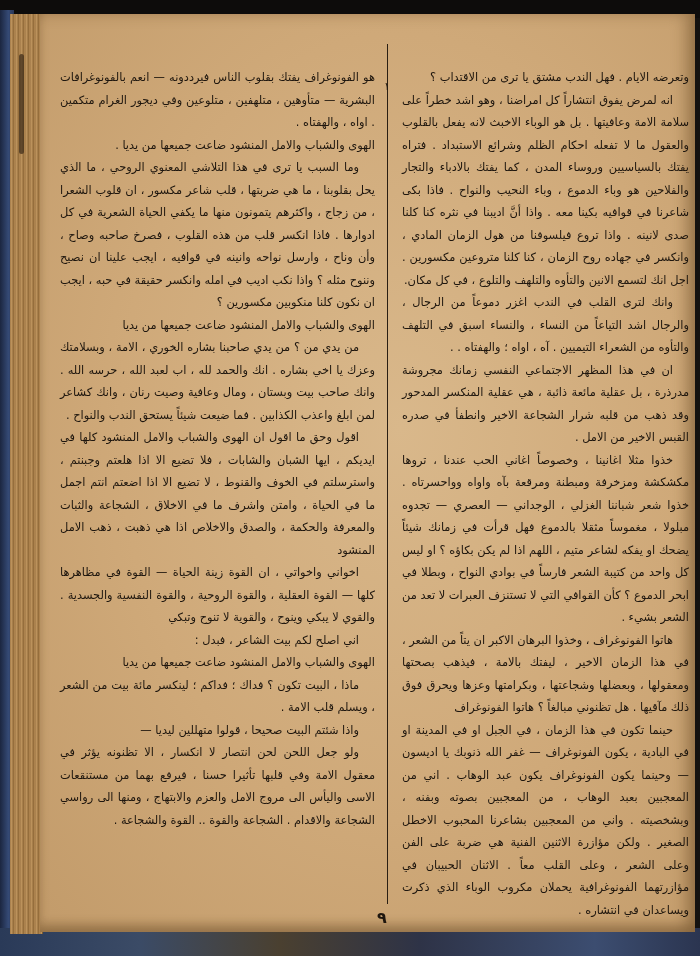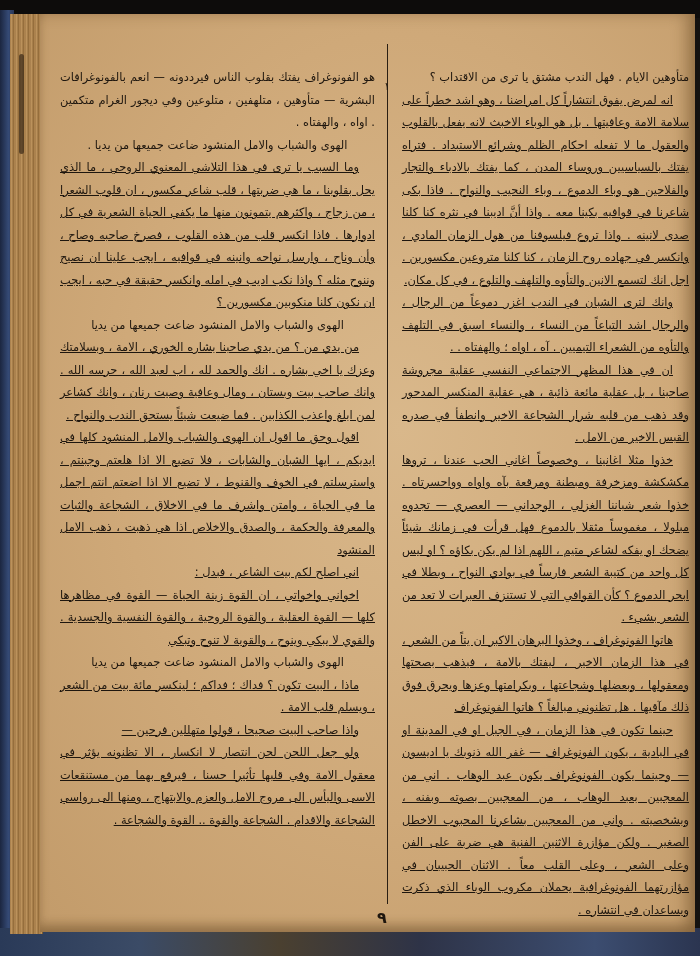--- a/index.html
+++ b/index.html
@@ -38,22 +38,22 @@
   .col {
     position: absolute; top: 52px;
     direction: rtl; text-align: justify;
     font-family: "DejaVu Sans", sans-serif;
     font-size: 11.4px; line-height: 22.5px;
     color: #1e160e;
   }
   .col-right { left: 362px; width: 287px; }
   .col-left  { left: 20px;  width: 315px; }
   .col p { margin: 0; }
-  .col p.indent { text-indent: 16px; text-decoration: underline; }
-  .col p.verse { text-align: center; }
+  .col p.indent { text-indent: 16px; }
+  .col p.verse { text-align: right; }
   .divider {
     position: absolute; left: 347px; top: 30px; width: 1px; height: 860px;
     background: #2a1e12;
   }
   .page-number {
     position: absolute; left: 337px; top: 894px;
     font-size: 16px; font-weight: bold; color: #1e160e;
   }
   .column-mark {
     position: absolute; left: 344px; top: 66px;
@@ -66,43 +66,43 @@
 <div class="cover-top"></div>
 <div class="cover-left"></div>
 <div class="cover-bottom"></div>
 <div class="page-edges">
   <div class="stain"></div>
 </div>
 
 <div class="page">
 
   <div class="col col-right">
-    <p class="">متأوهين الايام . فهل الندب مشتق يا ترى من الاقتداب ؟</p>
+    <p class="">وتعرضه الايام . فهل الندب مشتق يا ترى من الاقتداب ؟</p>
     <p class="indent">انه لمرض يفوق انتشاراً كل امراضنا ، وهو اشد خطراً على سلامة الامة وعافيتها . بل هو الوباء الاخبث لانه يفعل بالقلوب والعقول ما لا تفعله احكام الظلم وشرائع الاستبداد . فتراه يفتك بالسياسيين وروساء المدن ، كما يفتك بالادباء والتجار والفلاحين هو وباء الدموع ، وباء النحيب والنواح . فاذا بكى شاعرنا في قوافيه بكينا معه . واذا أنَّ اديبنا في نثره كنا كلنا صدى لانينه . واذا تروع فيلسوفنا من هول الزمان المادي ، وانكسر في جهاده روح الزمان ، كنا كلنا متروعين مكسورين . اجل انك لتسمع الانين والتأوه والتلهف والتلوع ، في كل مكان.</p>
-    <p class="indent">وانك لترى الشبان في الندب اغزر دموعاً من الرجال ، والرجال اشد التياعاً من النساء ، والنساء اسبق في التلهف والتأوه من الشعراء التيميين . آه ، اواه ؛ والهفتاه . .</p>
-    <p class="indent">ان في هذا المظهر الاجتماعي النفسي عقلية مجروشة صاحبنا ، بل عقلية مائعة ذائبة ، هي عقلية المنكسر المدحور وقد ذهب من قلبه شرار الشجاعة الاخير وانطفأ في صدره القبس الاخير من الامل .</p>
+    <p class="indent">وانك لترى القلب في الندب اغزر دموعاً من الرجال ، والرجال اشد التياعاً من النساء ، والنساء اسبق في التلهف والتأوه من الشعراء التيميين . آه ، اواه ؛ والهفتاه . .</p>
+    <p class="indent">ان في هذا المظهر الاجتماعي النفسي زمانك مجروشة مدرذرة ، بل عقلية مائعة ذائبة ، هي عقلية المنكسر المدحور وقد ذهب من قلبه شرار الشجاعة الاخير وانطفأ في صدره القبس الاخير من الامل .</p>
     <p class="indent">خذوا مثلا اغانينا ، وخصوصاً اغاني الحب عندنا ، تروها مكشكشة ومزخرفة ومبطنة ومرقعة بآه واواه وواحسرتاه . خذوا شعر شباننا الغزلي ، الوجداني — العصري — تجدوه مبلولا ، مغموساً مثقلا بالدموع فهل قرأت في زمانك شيئاً يضحك او يفكه لشاعر متيم ، اللهم اذا لم يكن بكاؤه ؟ او ليس كل واحد من كتيبة الشعر فارساً في بوادي النواح ، وبطلا في ابحر الدموع ؟ كأن القوافي التي لا تستنزف العبرات لا تعد من الشعر بشيء .</p>
     <p class="indent">هاتوا الفونوغراف ، وخذوا البرهان الاكبر ان يتاً من الشعر ، في هذا الزمان الاخير ، ليفتك بالامة ، فيذهب بصحتها ومعقولها ، وبعضلها وشجاعتها ، وبكرامتها وعزها ويحرق فوق ذلك مآقيها . هل تظنوني مبالغاً ؟ هاتوا الفونوغراف</p>
     <p class="indent">حينما تكون في هذا الزمان ، في الجبل او في المدينة او في البادية ، يكون الفونوغراف — غفر الله ذنوبك يا اديسون — وحينما يكون الفونوغراف يكون عبد الوهاب . اني من المعجبين بعبد الوهاب ، من المعجبين بصوته وبفنه ، وبشخصيته . واني من المعجبين بشاعرنا المحبوب الاخطل الصغير . ولكن مؤازرة الاثنين الفنية هي ضربة على الفن وعلى الشعر ، وعلى القلب معاً . الاثنان الحبيبان في مؤازرتهما الفونوغرافية يحملان مكروب الوباء الذي ذكرت ويساعدان في انتشاره .</p>
 
   </div>
 
   <div class="divider"></div>
   <div class="column-mark">١</div>
 
   <div class="col col-left">
     <p class="">هو الفونوغراف يفتك بقلوب الناس فيرددونه — انعم بالفونوغرافات البشرية — متأوهين ، متلهفين ، متلوعين وفي ديجور الغرام متكمين . اواه ، والهفتاه .</p>
     <p class="verse">الهوى والشباب والامل المنشود   ضاعت جميعها من يديا .</p>
     <p class="indent">وما السبب يا ترى في هذا التلاشي المعنوي الروحي ، ما الذي يحل بقلوبنا ، ما هي ضربتها ، قلب شاعر مكسور ، ان قلوب الشعرا ، من زجاج ، واكثرهم يتمونون منها ما يكفي الحياة الشعرية في كل ادوارها . فاذا انكسر قلب من هذه القلوب ، فصرخ صاحبه وصاح ، وأن وناح ، وارسل نواحه وانينه في قوافيه ، ايجب علينا ان نصيح وننوح مثله ؟ واذا نكب اديب في امله وانكسر حقيقة في حبه ، ايجب ان نكون كلنا منكوبين مكسورين ؟</p>
     <p class="verse">الهوى والشباب والامل المنشود ضاعت جميعها من يديا</p>
     <p class="indent">من يدي من ؟ من يدي صاحبنا بشاره الخوري ، الامة ، وبسلامتك وعزك يا اخي بشاره . انك والحمد لله ، اب لعبد الله ، حرسه الله . وانك صاحب بيت وبستان ، ومال وعافية وصيت رنان ، وانك كشاعر لمن ابلغ واعذب الكذابين . فما ضيعت شيئاً يستحق الندب والنواح .</p>
     <p class="indent">اقول وحق ما اقول ان الهوى والشباب والامل المنشود كلها في ايديكم ، ايها الشبان والشابات ، فلا تضيع الا اذا هلعتم وجبنتم ، واسترسلتم في الخوف والقنوط ، لا تضيع الا اذا اضعتم انتم اجمل ما في الحياة ، وامتن واشرف ما في الاخلاق ، الشجاعة والثبات والمعرفة والحكمة ، والصدق والاخلاص اذا هي ذهبت ، ذهب الامل المنشود</p>
+    <p class="indent">اخواني واخواتي ، ان القوة زينة الحياة — القوة في مظاهرها كلها — القوة العقلية ، والقوة الروحية ، والقوة النفسية والجسدية . والقوي لا يبكي وينوح ، والقوية لا تنوح وتبكي</p>
     <p class="indent">اني اصلح لكم بيت الشاعر ، فبدل :</p>
-    <p class="indent">اخواني واخواتي ، ان القوة زينة الحياة — القوة في مظاهرها كلها — القوة العقلية ، والقوة الروحية ، والقوة النفسية والجسدية . والقوي لا يبكي وينوح ، والقوية لا تنوح وتبكي</p>
     <p class="verse">الهوى والشباب والامل المنشود   ضاعت جميعها من يديا</p>
     <p class="indent">ماذا ، البيت تكون ؟ فداك ؛ فداكم ؛ لينكسر مائة بيت من الشعر ، ويسلم قلب الامة .</p>
-    <p class="indent">واذا صاحب البيت صحيحا ، قولوا متهللين فرحين —</p>
+    <p class="indent">واذا شئتم البيت صحيحا ، قولوا متهللين ليديا —</p>
     <p class="indent">ولو جعل اللحن لحن انتصار لا انكسار ، الا تظنونه يؤثر في معقول الامة وفي قلبها تأثيرا حسنا ، فيرفع بهما من مستنقعات الاسى واليأس الى مروج الامل والعزم والابتهاج ، ومنها الى رواسي الشجاعة والاقدام . الشجاعة والقوة .. القوة والشجاعة .</p>
 
   </div>
 
   <div class="page-number">٩</div>
 </div>
 
 </body></html>

